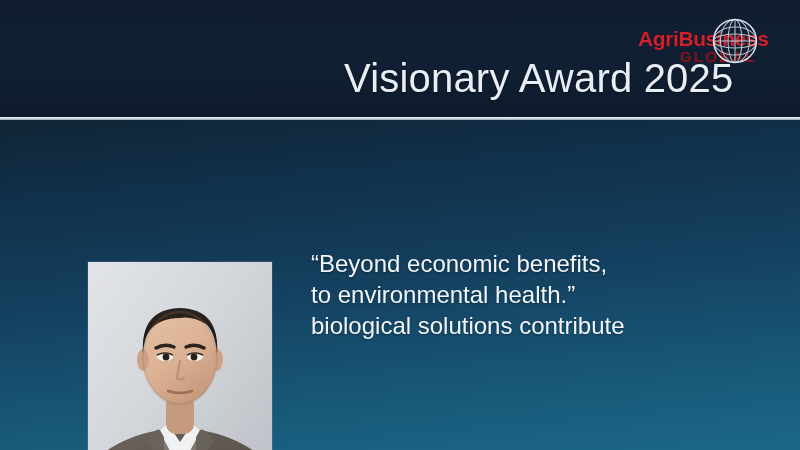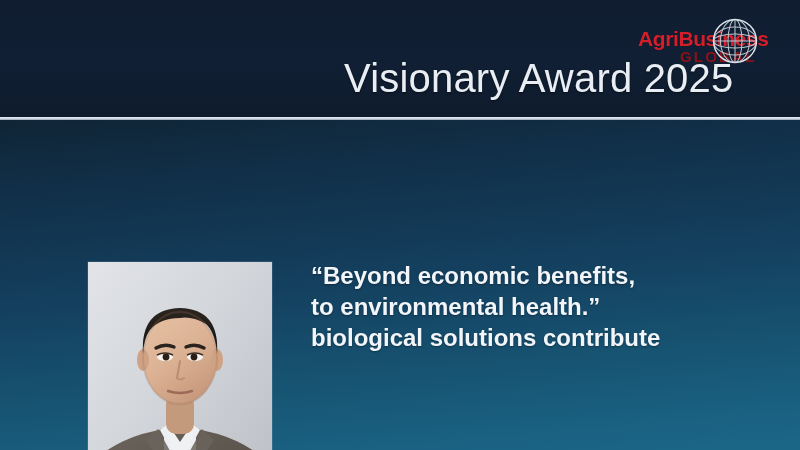--- a/index.html
+++ b/index.html
@@ -109,25 +109,25 @@
     height: 255px;
     background: #c9ccd1;
     overflow: hidden;
     box-shadow: 0 0 0 1px rgba(255,255,255,.10);
   }
 
   
   #quote {
     position: absolute;
     left: 311px;
-    top: 140px;
+    top: 128px;
     width: 400px;
     font-size: 24px;
     line-height: 31px;
-    font-weight: 700;
+    font-weight: 400;
     color: #f2f6fa;
     text-shadow: 0 1px 2px rgba(0,0,0,.35);
   }
   #quote .qline { display: block; white-space: nowrap; }
 </style>
 </head>
 <body>
 
 <div id="slide">
 

